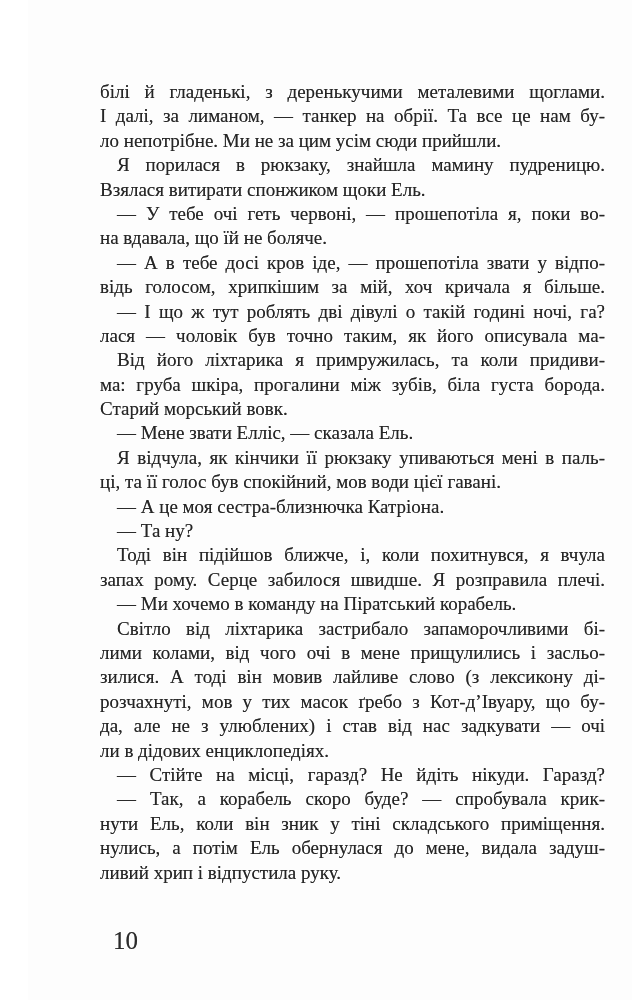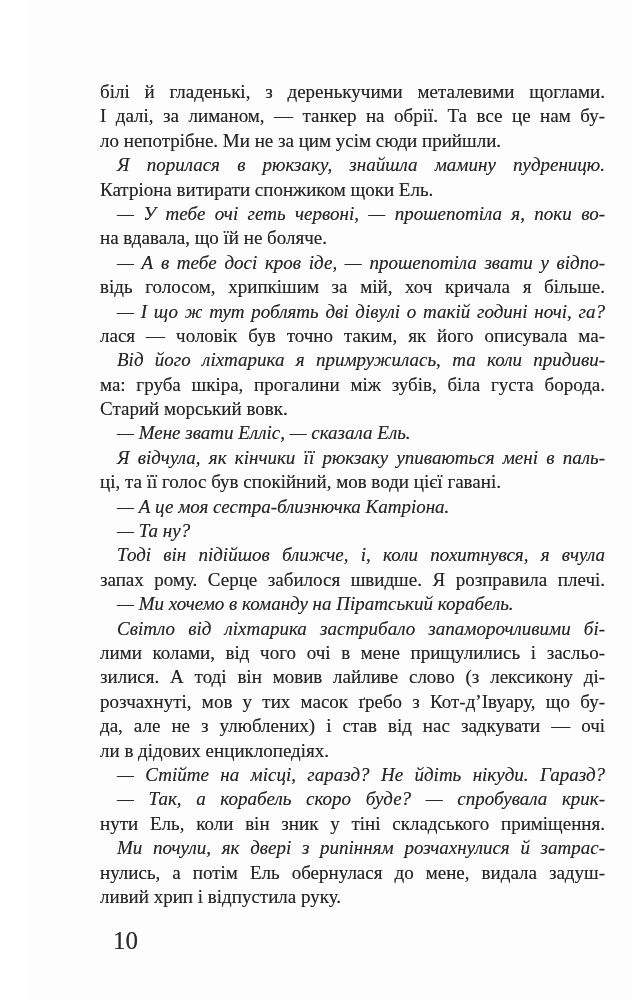--- a/index.html
+++ b/index.html
@@ -31,42 +31,41 @@
     white-space: nowrap;
     text-shadow: 0 0 0.4px rgba(40,40,40,0.55);
   }
   .line.j {
     white-space: normal;
     text-align: justify;
     text-align-last: justify;
   }
   .line.ind {
     text-indent: 17px;
-    font-style: italic;
   }
   .pagenum {
     position: absolute;
     left: 85px;
     top: 929px;
     font-size: 25px;
     line-height: 24px;
     color: #2b2b2b;
     text-shadow: 0 0 0.4px rgba(40,40,40,0.5);
   }
 </style>
 </head>
 <body>
 
 <div class="page">
   <div class="textblock">
       <div class="line j">білі й гладенькі, з деренькучими металевими щоглами.</div>
       <div class="line j">І далі, за лиманом, — танкер на обрії. Та все це нам бу-</div>
       <div class="line">ло непотрібне. Ми не за цим усім сюди прийшли.</div>
       <div class="line j ind">Я порилася в рюкзаку, знайшла мамину пудреницю.</div>
-      <div class="line">Катріона витирати спонжиком щоки Ель.</div>
+      <div class="line">Взялася витирати спонжиком щоки Ель.</div>
       <div class="line j ind">— У тебе очі геть червоні, — прошепотіла я, поки во-</div>
       <div class="line">на вдавала, що їй не боляче.</div>
       <div class="line j ind">— А в тебе досі кров іде, — прошепотіла звати у відпо-</div>
       <div class="line j">відь голосом, хрипкішим за мій, хоч кричала я більше.</div>
       <div class="line j ind">— І що ж тут роблять дві дівулі о такій годині ночі, га?</div>
       <div class="line j">лася — чоловік був точно таким, як його описувала ма-</div>
       <div class="line j ind">Від його ліхтарика я примружилась, та коли придиви-</div>
       <div class="line j">ма: груба шкіра, прогалини між зубів, біла густа борода.</div>
       <div class="line">Старий морський вовк.</div>
       <div class="line ind">— Мене звати Елліс, — сказала Ель.</div>
@@ -79,18 +78,17 @@
       <div class="line ind">— Ми хочемо в команду на Піратський корабель.</div>
       <div class="line j ind">Світло від ліхтарика застрибало запаморочливими бі-</div>
       <div class="line j">лими колами, від чого очі в мене прищулились і засльо-</div>
       <div class="line j">зилися. А тоді він мовив лайливе слово (з лексикону ді-</div>
       <div class="line j">розчахнуті, мов у тих масок ґребо з Кот-д’Івуару, що бу-</div>
       <div class="line j">да, але не з улюблених) і став від нас задкувати — очі</div>
       <div class="line">ли в дідових енциклопедіях.</div>
       <div class="line j ind">— Стійте на місці, гаразд? Не йдіть нікуди. Гаразд?</div>
       <div class="line j ind">— Так, а корабель скоро буде? — спробувала крик-</div>
       <div class="line j">нути Ель, коли він зник у тіні складського приміщення.</div>
-      <div class="line j ind">Ми почули, як двері з рипінням розчахнулися й затрас-</div>
       <div class="line j">нулись, а потім Ель обернулася до мене, видала задуш-</div>
       <div class="line">ливий хрип і відпустила руку.</div>
     </div>
   <div class="pagenum">10</div>
 </div>
 
 </body></html>

